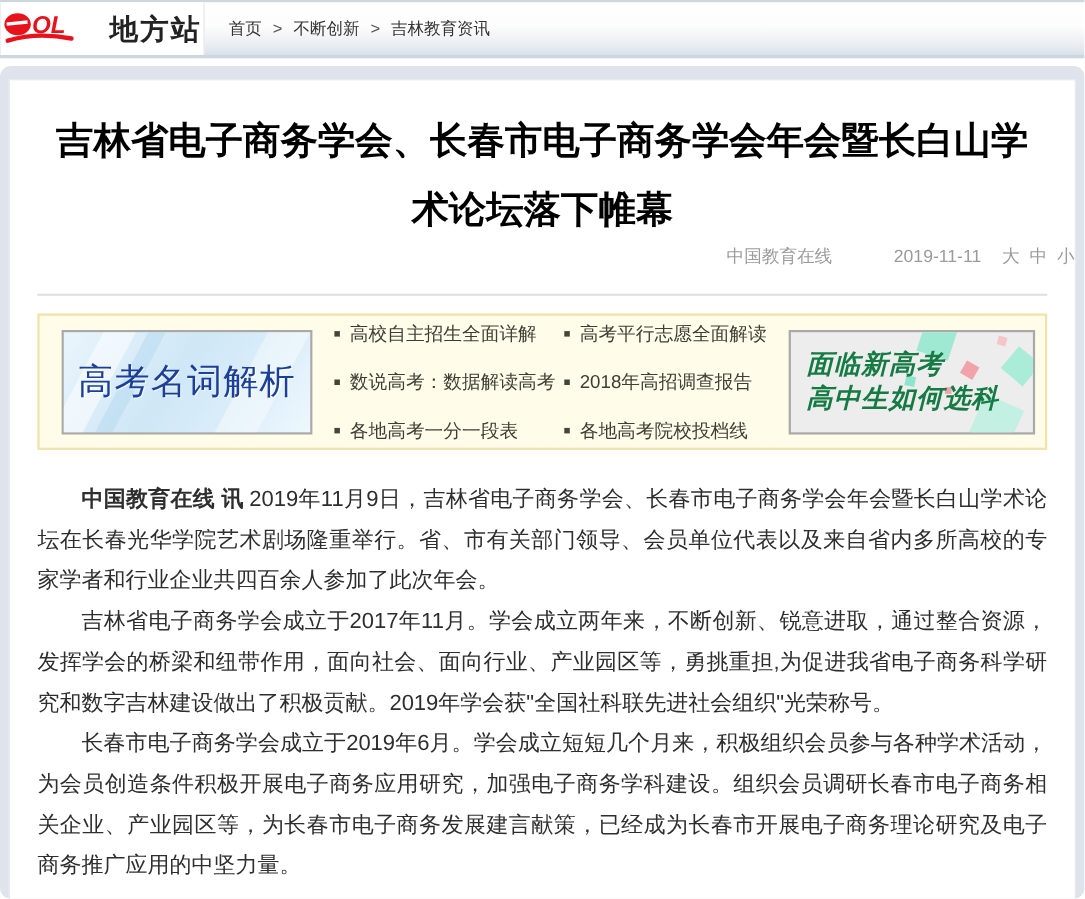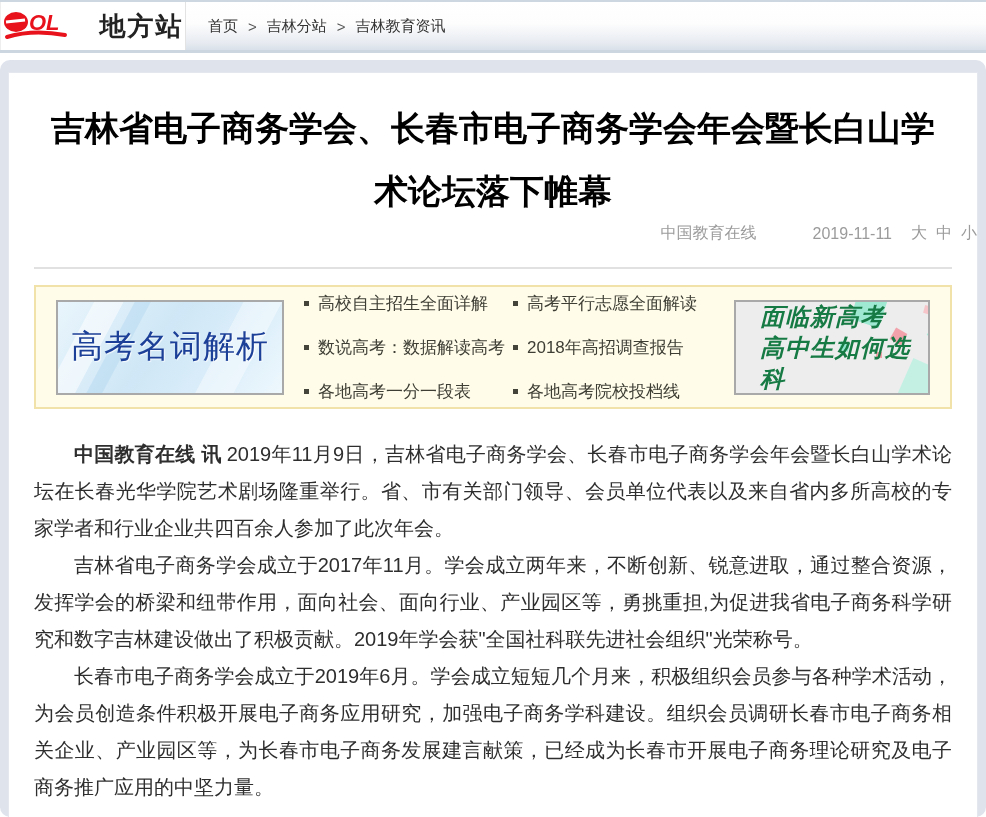--- a/index.html
+++ b/index.html
@@ -155,27 +155,27 @@
   }
   .sq-bullet {
     width: 5px;
     height: 5px;
     background: #45443a;
     display: inline-block;
     margin-right: 9px;
     flex-shrink: 0;
   }
   .banner-right {
-    width: 196px;
+    width: 224px;
     height: 95px;
     background: #ededed;
     display: flex;
     flex-direction: column;
     justify-content: center;
-    padding-left: 24px;
+    padding-left: 14px;
   }
   .banner-right .line {
     position: relative;
     z-index: 2;
     font-size: 24px;
     line-height: 31px;
     font-weight: bold;
     font-style: italic;
     color: #157a43;
     letter-spacing: 1px;
@@ -212,21 +212,21 @@
         <path d="M3 14 L22 12" stroke="#ffffff" stroke-width="3" fill="none"></path>
         <text x="26" y="22" font-family="Liberation Sans, sans-serif" font-size="22" font-style="italic" font-weight="bold" fill="#e8121c">OL</text>
         <path d="M4 29 Q 30 21 62 27" stroke="#e8121c" stroke-width="4" fill="none" stroke-linecap="round"></path>
       </svg>
     </span>
     <span class="logo-suffix">地方站</span>
   </div>
   <nav class="breadcrumb">
     <span class="crumb">首页</span>
     <span class="sep">&gt;</span>
-    <span class="crumb">吉林分站</span>
+    <span class="crumb">不断创新</span>
     <span class="sep">&gt;</span>
     <span class="crumb">吉林教育资讯</span>
   </nav>
 </div>
 
 <div class="page-bg">
   <div class="content-card">
 
     <h1 class="article-title">吉林省电子商务学会、长春市电子商务学会年会暨长白山学术论坛落下帷幕</h1>
 

